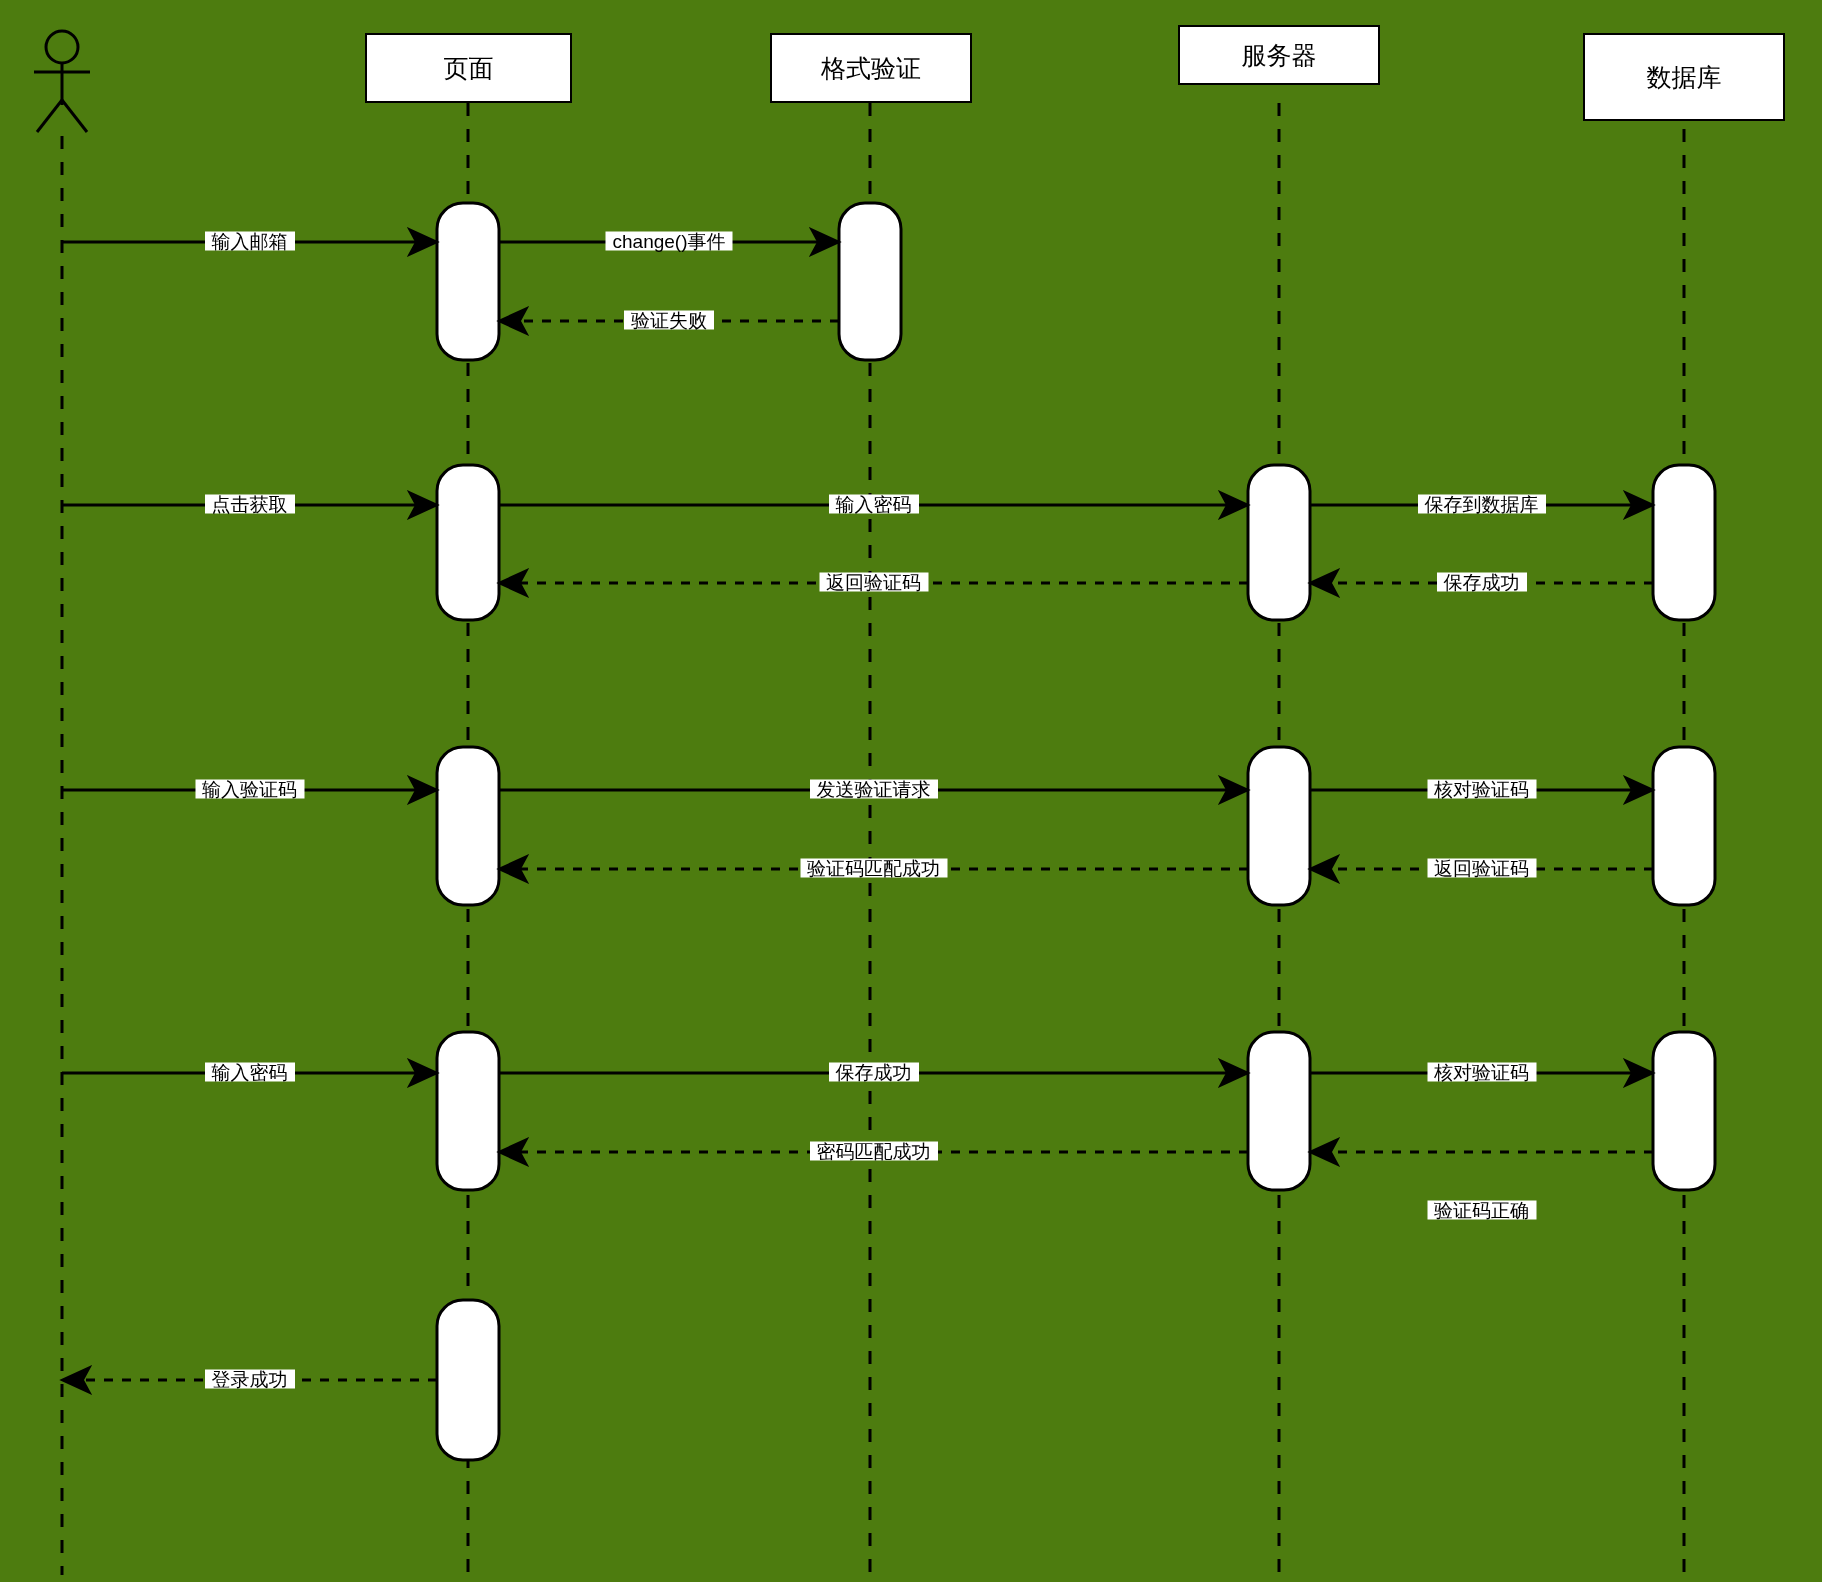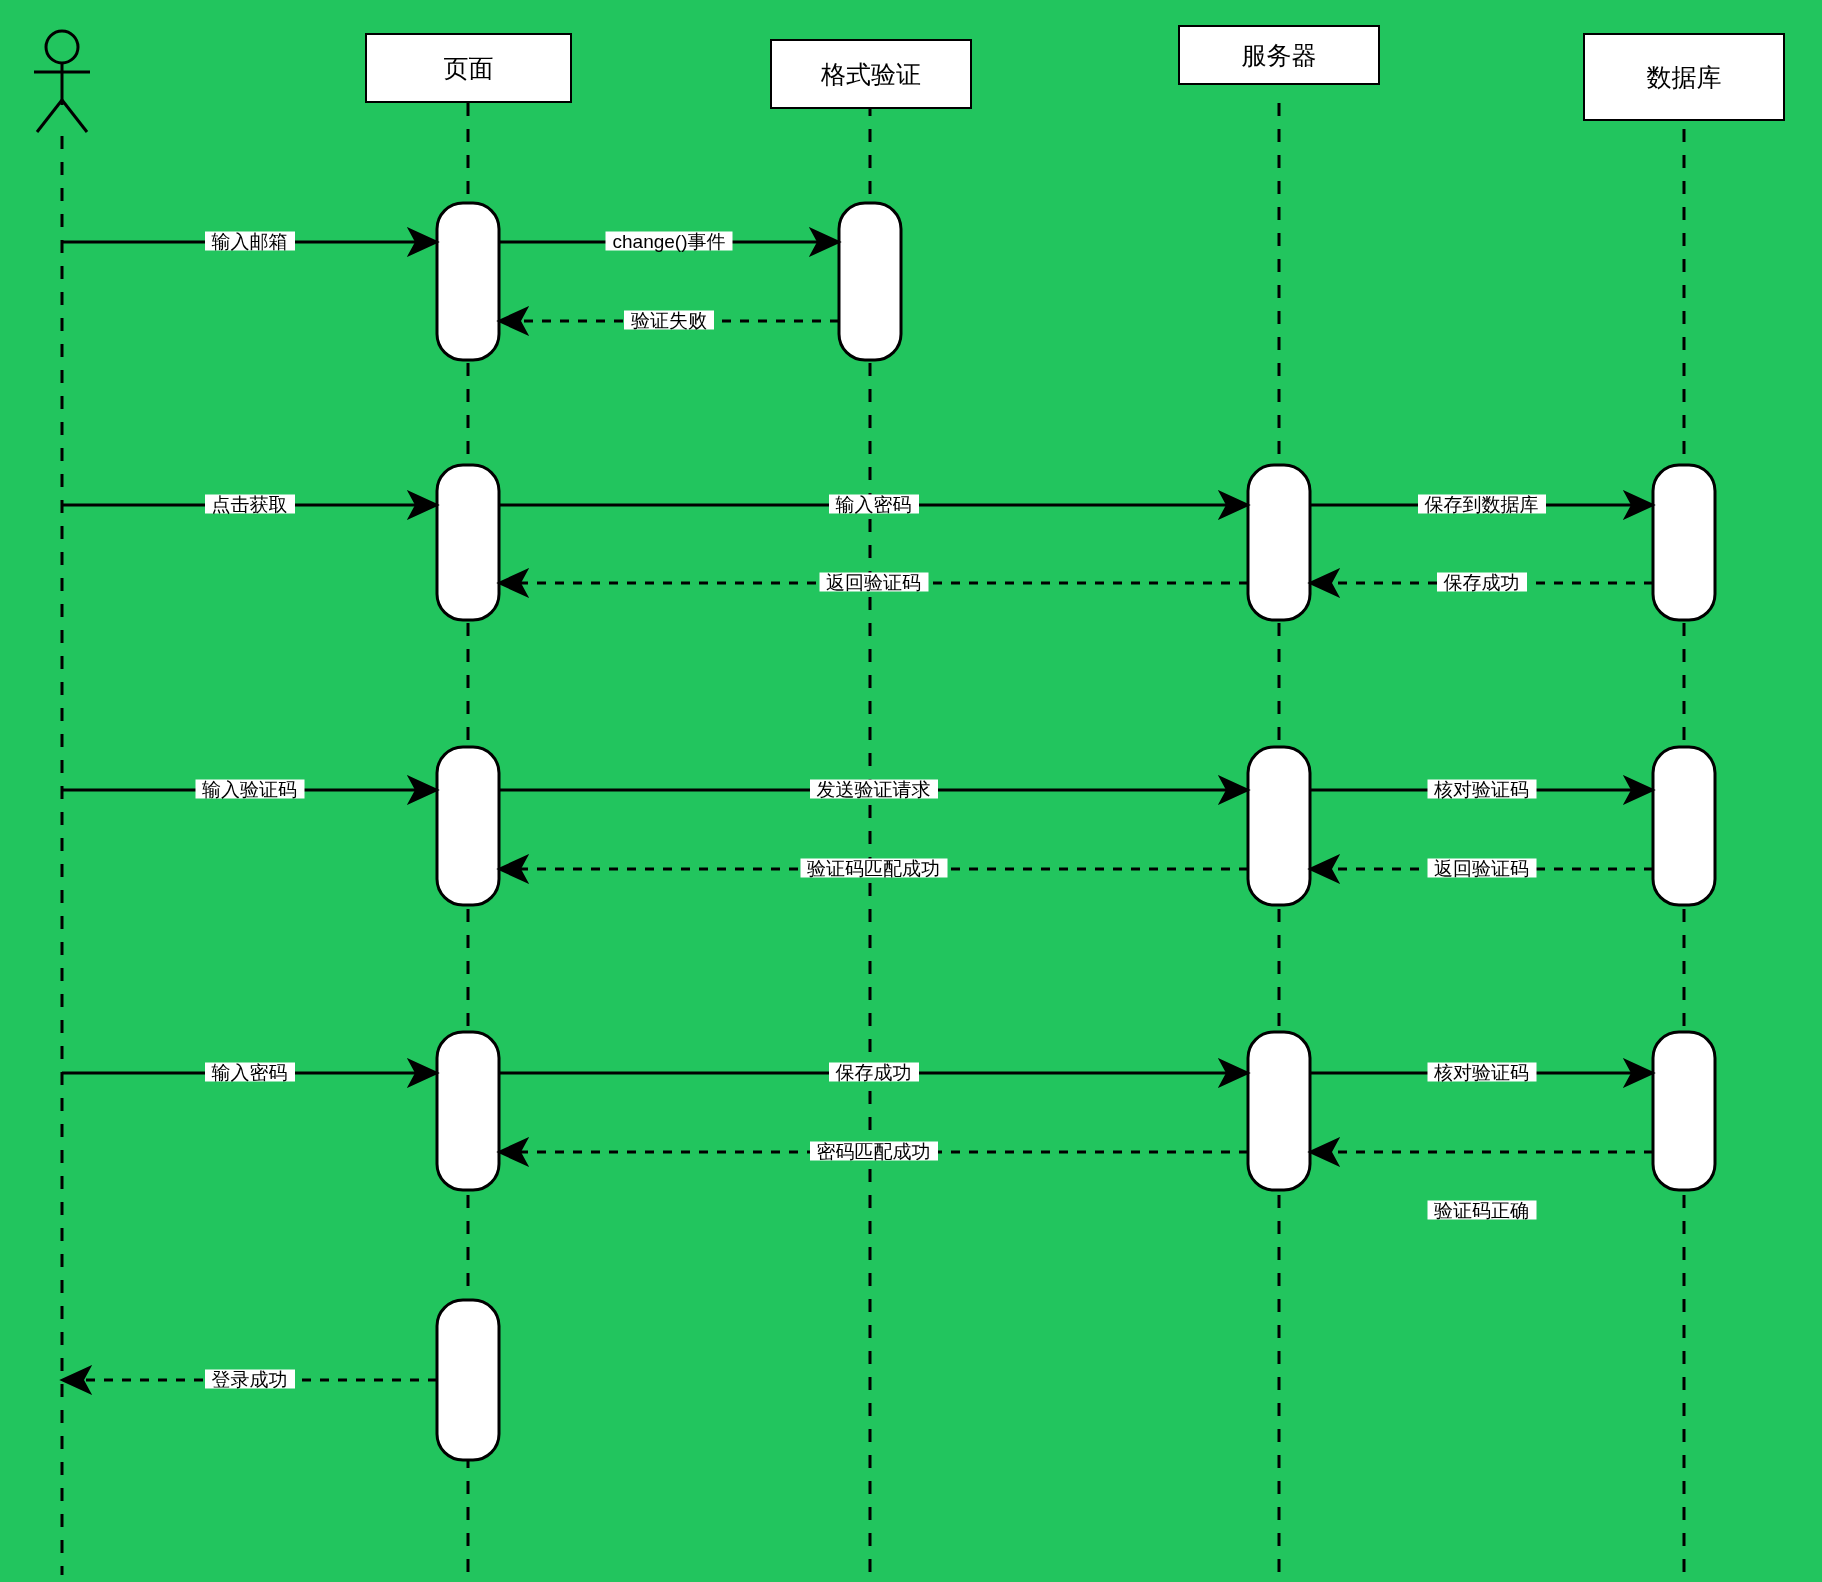--- a/index.html
+++ b/index.html
@@ -1,17 +1,17 @@
 <!DOCTYPE html>
 <html><head>
 <meta charset="utf-8">
 <style>
   html,body{margin:0;padding:0;background:#ffffff;}
   body{font-family:"Liberation Sans","DejaVu Sans",sans-serif;}
-  #diagram{position:relative;width:1822px;height:1582px;background:#22c55e;overflow:hidden;}
+  #diagram{position:relative;width:1822px;height:1582px;background:#4d7c0f;overflow:hidden;}
   svg.layer{position:absolute;left:0;top:0;width:1822px;height:1582px;}
   .hdr-box{position:absolute;border:2px solid #000;background:#fff;box-sizing:border-box;
            display:flex;align-items:center;justify-content:center;}
   .hdr-label{font-size:25px;color:#000;line-height:1;white-space:nowrap;}
   .msg-label{position:absolute;font-size:19px;color:#000;background:#fff;
              padding:0 7px;white-space:nowrap;transform:translate(-50%,-50%);line-height:1;}
 </style>
 </head>
 <body>
 
@@ -73,21 +73,21 @@
         <line x1="1248" y1="1152" x2="499" y2="1152" stroke="#000000" stroke-width="3" marker-end="url(#arrow-open)" stroke-dasharray="9 9"></line>
         <line x1="1653" y1="1152" x2="1310" y2="1152" stroke="#000000" stroke-width="3" marker-end="url(#arrow-open)" stroke-dasharray="9 9"></line>
         <line x1="437" y1="1380" x2="62" y2="1380" stroke="#000000" stroke-width="3" marker-end="url(#arrow-open)" stroke-dasharray="9 9"></line>
       </g>
   </svg>
 
   <div id="headers-group">
       <div class="hdr-box" style="left: 365px; top: 33px; width: 207px; height: 70px;">
         <span class="hdr-label">页面</span>
       </div>
-      <div class="hdr-box" style="left: 770px; top: 39px; width: 202px; height: 70px;">
+      <div class="hdr-box" style="left: 770px; top: 33px; width: 202px; height: 70px;">
         <span class="hdr-label">格式验证</span>
       </div>
       <div class="hdr-box" style="left: 1178px; top: 25px; width: 202px; height: 60px;">
         <span class="hdr-label">服务器</span>
       </div>
       <div class="hdr-box" style="left: 1583px; top: 33px; width: 202px; height: 88px;">
         <span class="hdr-label">数据库</span>
       </div>
     </div>
   <div id="labels-group">

